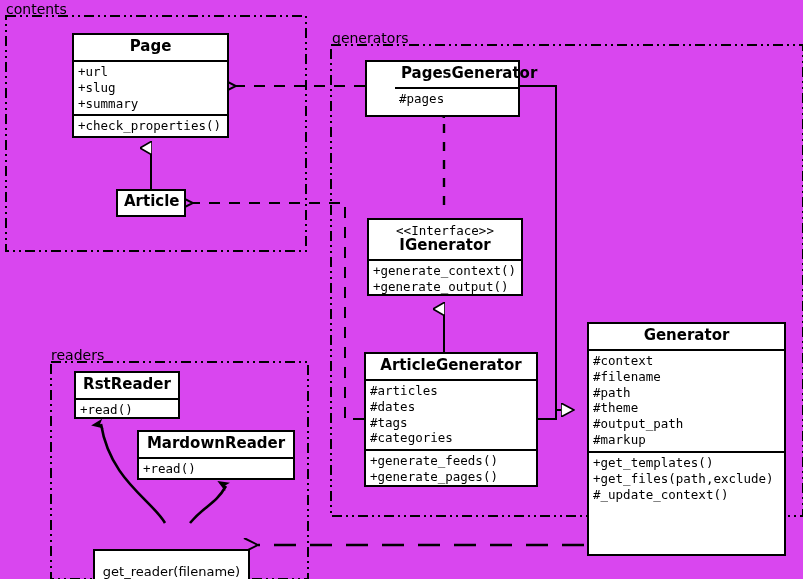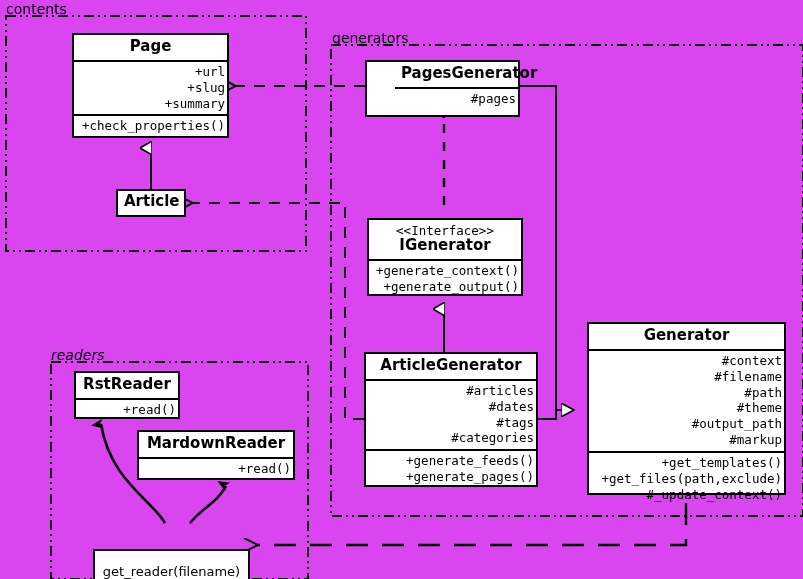--- a/index.html
+++ b/index.html
@@ -59,21 +59,20 @@
   }
   .cls .sep {
     border-top: 2px solid #000;
   }
   .cls .compartment {
     font-family: "DejaVu Sans Mono", monospace;
     font-size: 12.5px;
     padding: 2px 2px 3px 4px;
     line-height: 1.27;
     white-space: nowrap;
-    text-align: right;
   }
   .cls .compartment div { white-space: nowrap; }
   
   .cls.plain {
     justify-content: center;
     align-items: center;
   }
   .cls.plain .plainlabel {
     font-family: "DejaVu Sans", sans-serif;
     font-size: 13px;
@@ -159,21 +158,21 @@
     </g>
 
     
     <g>
       <path d="M190 523 C205 505 215 505 226 486" fill="none" stroke="#000" stroke-width="2.6" marker-end="url(#solidArrowUp)"></path>
     </g>
   </svg>
 
   <div class="pkg-label" style="left:6px; top:2px;">contents</div>
   <div class="pkg-label" style="left:332px; top:31px;">generators</div>
-  <div class="pkg-label" style="left:51px; top:348px;font-style:italic;">readers</div>
+  <div class="pkg-label" style="left:51px; top:348px;">readers</div>
 
   <div class="cls" style="left:72px; top:33px; width:157px; height:105px;">
     <div class="title">Page</div>
     <div class="compartment sep">
       <div>+url</div>
       <div>+slug</div>
       <div>+summary</div>
     </div>
     <div class="compartment sep">
       <div>+check_properties()</div>
@@ -209,21 +208,21 @@
       <div>#dates</div>
       <div>#tags</div>
       <div>#categories</div>
     </div>
     <div class="compartment sep">
       <div>+generate_feeds()</div>
       <div>+generate_pages()</div>
     </div>
   </div>
 
-  <div class="cls" style="left:587px; top:322px; width:199px; height:173px;">
+  <div class="cls" style="left:587px; top:322px; width:199px; height:234px;">
     <div class="title">Generator</div>
     <div class="compartment sep">
       <div>#context</div>
       <div>#filename</div>
       <div>#path</div>
       <div>#theme</div>
       <div>#output_path</div>
       <div>#markup</div>
     </div>
     <div class="compartment sep">

